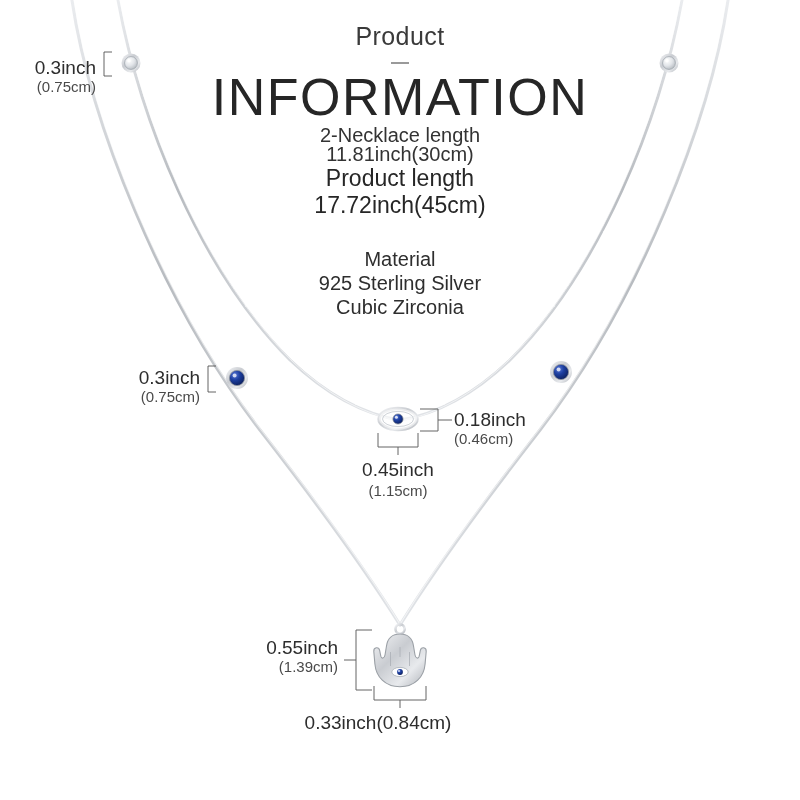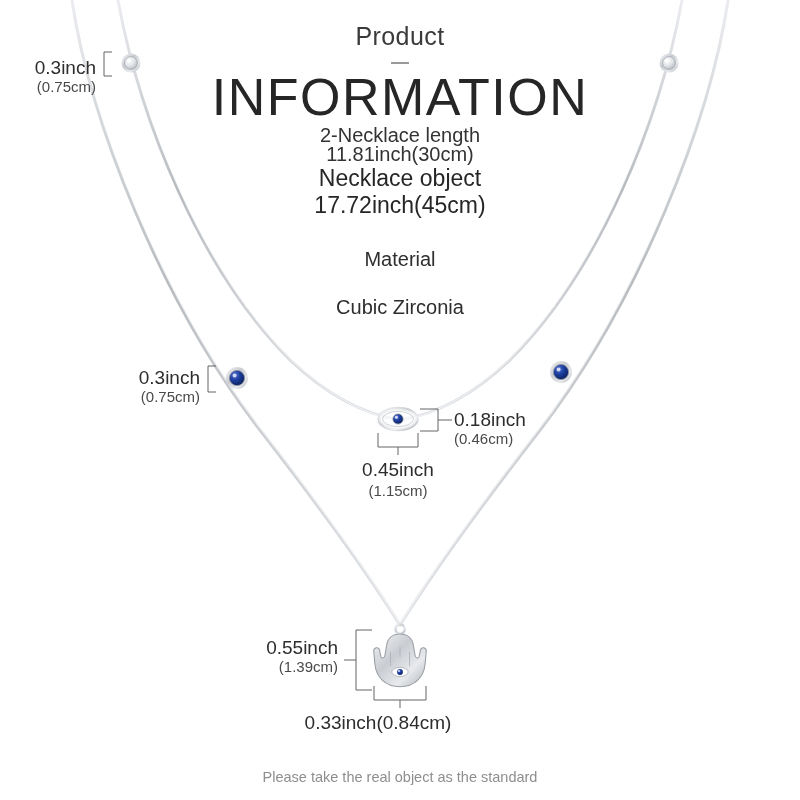--- a/index.html
+++ b/index.html
@@ -235,38 +235,38 @@
     </g>
   </svg>
 
   <div class="txt center" id="product-label" style="left:400px; top:22px;">Product</div>
   <div class="dash" style="left:400px; top:62px;"></div>
   <div class="txt center" id="info-title" style="left:400px; top:68px;">INFORMATION</div>
 
   <div class="txt center spec-sm" style="left:400px; top:124px;">2-Necklace length</div>
   <div class="txt center spec-sm" style="left:400px; top:143px;">11.81inch(30cm)</div>
 
-  <div class="txt center spec-lg" style="left:400px; top:166px;">Necklace object</div>
+  <div class="txt center spec-lg" style="left:400px; top:166px;">Product length</div>
   <div class="txt center spec-lg" style="left:400px; top:193px;">17.72inch(45cm)</div>
 
   <div class="txt center spec-mid" style="left:400px; top:248px;">Material</div>
+  <div class="txt center spec-mid" style="left:400px; top:272px;">925 Sterling Silver</div>
   <div class="txt center spec-mid" style="left:400px; top:296px;">Cubic Zirconia</div>
 
   <div class="txt right dim-main" style="left:96px; top:57px;">0.3inch</div>
   <div class="txt right dim-sub" style="left:96px; top:79px;">(0.75cm)</div>
 
   <div class="txt right dim-main" style="left:200px; top:367px;">0.3inch</div>
   <div class="txt right dim-sub" style="left:200px; top:389px;">(0.75cm)</div>
 
   <div class="txt left dim-main" style="left:454px; top:409px;">0.18inch</div>
   <div class="txt left dim-sub" style="left:454px; top:431px;">(0.46cm)</div>
 
   <div class="txt center dim-main" style="left:398px; top:459px;">0.45inch</div>
   <div class="txt center dim-sub" style="left:398px; top:483px;">(1.15cm)</div>
 
   <div class="txt right dim-main" style="left:338px; top:637px;">0.55inch</div>
   <div class="txt right dim-sub" style="left:338px; top:659px;">(1.39cm)</div>
 
   <div class="txt center dim-main" style="left:378px; top:712px;">0.33inch(0.84cm)</div>
 
-  <div class="txt footnote" style="left:400px; top:769px;">Please take the real object as the standard</div>
 
 </div>
 
 </body></html>

